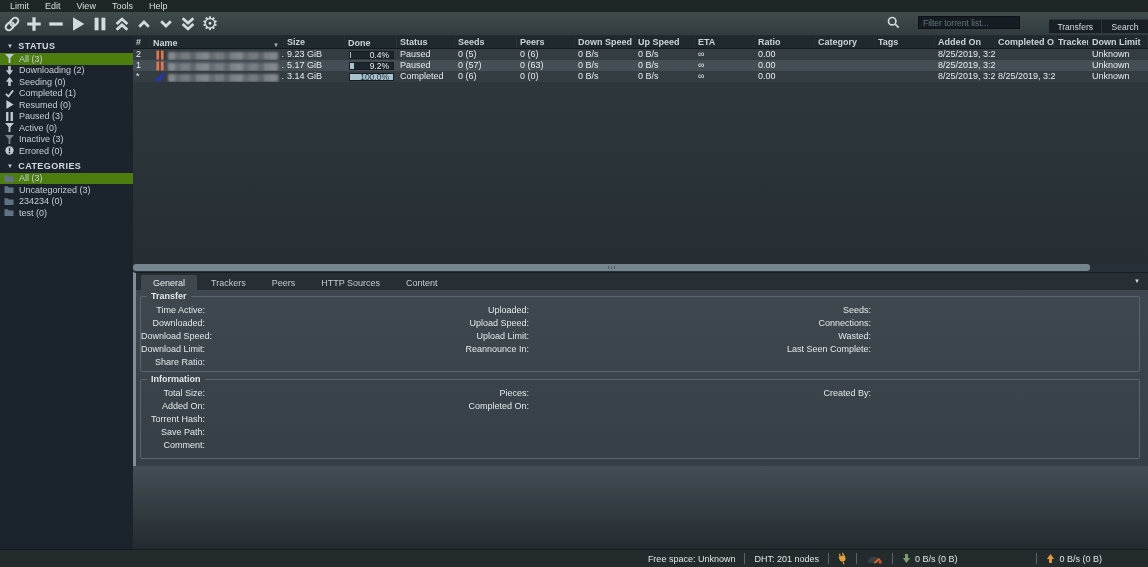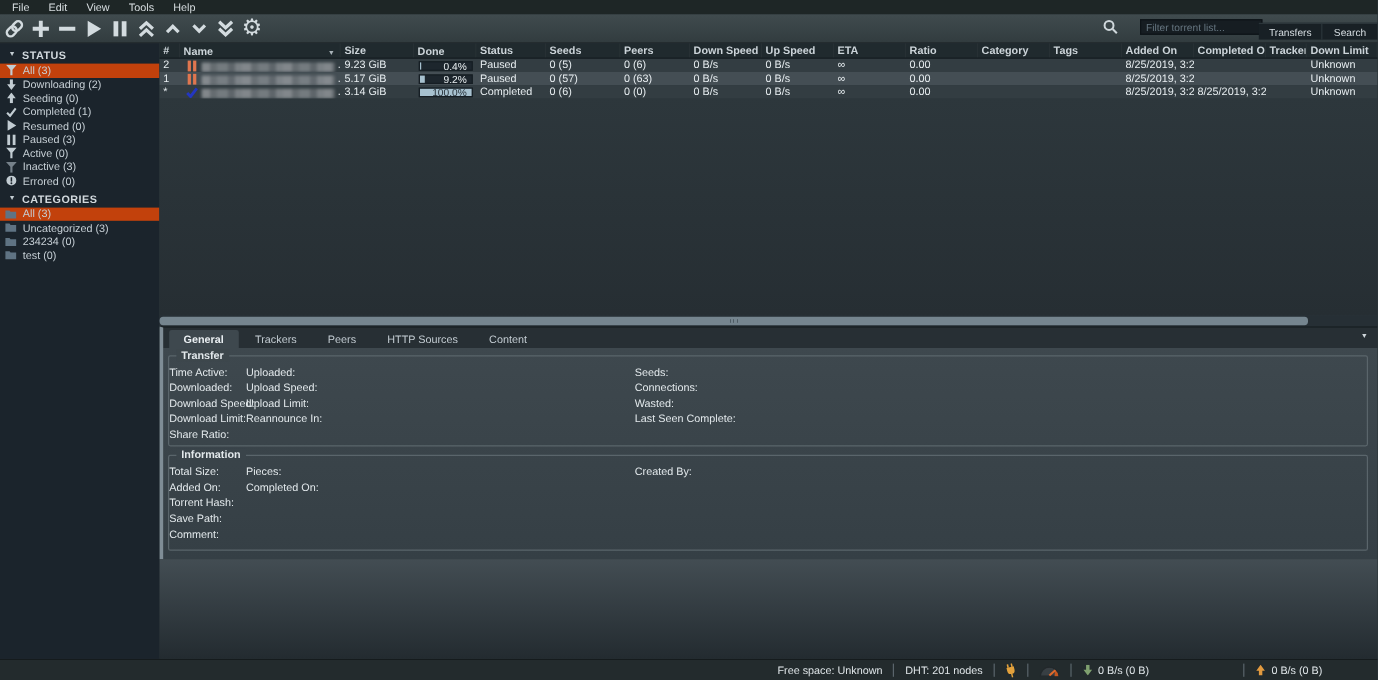--- a/index.html
+++ b/index.html
@@ -8,37 +8,37 @@
   svg{display:block}
 
   
   .menubar{height:12px;background:#1e2626;display:flex;align-items:center;padding-left:2px}
   .menu-item{padding:0 8px;font-size:9px;color:#d8dee1;line-height:12px;cursor:default}
 
   
   .toolbar{height:24px;background:linear-gradient(#404b4e,#323c3f);display:flex;align-items:center;padding-left:1px;position:relative;border-bottom:1px solid #242c2f}
   .tb-btn{width:22px;height:22px;display:flex;align-items:center;justify-content:center;color:#d3dbdf;flex:0 0 auto}
   .gear-glyph{font-size:19px;line-height:19px;color:#d3dbdf;font-family:"DejaVu Sans",sans-serif}
-  .search-cluster{position:absolute;right:96px;top:4px;display:flex;align-items:flex-end;gap:18px}
+  .search-cluster{position:absolute;right:128px;top:4px;display:flex;align-items:flex-end;gap:18px}
   .filter-input{width:102px;height:13px;background:#161d22;border:1px solid #0d1317;color:#c7d0d5;font-size:8.5px;padding:0 4px;outline:none;font-family:"Liberation Sans",sans-serif}
   .filter-input::placeholder{color:#667681}
   .main-tabs{position:absolute;right:0;top:7px;display:flex;height:14px;background:#182025;border-top:1px solid #2b353a}
   .main-tab{min-width:47px;padding:0 8px;display:flex;align-items:center;justify-content:center;font-weight:400;font-size:8.5px;color:#d6dde1}
   .main-tab + .main-tab{border-left:1px solid #2b353a}
 
   
   .content-row{display:flex;height:513px}
   .sidebar{width:133px;background:#1b242c;flex:0 0 auto;overflow:hidden;padding-top:3px}
   .right-col{width:1015px;display:flex;flex-direction:column}
 
   
   .side-header{display:flex;align-items:center;gap:5px;padding:2px 0 2px 7px;font-weight:700;font-size:9px;color:#d2d9de;letter-spacing:.4px}
   .caret{font-size:6px;color:#c3ccd2;line-height:6px}
   .side-item{display:flex;align-items:center;gap:5px;height:11.5px;padding-left:4px;color:#c6cfd5;font-size:9px;white-space:nowrap}
-  .side-item.selected{background:#c2410c}
+  .side-item.selected{background:#4d7c0f}
   .sicon{width:10px;height:10px;flex:0 0 auto;display:flex;align-items:center;justify-content:center;color:#c2ccd2}
   .sicon.dim{color:#76818a}
   .sicon.folder{color:#5f7383}
 
   
   .torrents{height:236px;display:flex;flex-direction:column;background:#2d373c}
   .thead{height:13px;display:flex;background:#202a2e;border-bottom:1px solid #121a1e;font-weight:700;color:#ccd4d9}
   .hcell{padding:1px 0 0 3px;overflow:hidden;white-space:nowrap;border-right:1px solid rgba(255,255,255,0.03)}
   .trow{height:11px;display:flex;align-items:center;color:#e7edf0;white-space:nowrap}
   .trow.odd{background:#333d42}
@@ -59,47 +59,47 @@
   .donetext{position:absolute;right:4px;top:-1px;font-size:8.5px;line-height:9px;color:#e8eef0}
   .done-full .donetext{color:#273139}
   .t-empty{flex:1;background:linear-gradient(#2d373c,#262e33)}
   .t-hscroll{height:9px;background:#262f35;position:relative;flex:0 0 auto}
   .t-hthumb{position:absolute;left:0;top:1px;bottom:1px;width:957px;background:#75858f;border-radius:3px}
   .grip{position:absolute;left:50%;top:2px;width:8px;height:3px;transform:translateX(-50%);background:repeating-linear-gradient(90deg,#4e5c64 0 1px,transparent 1px 3px)}
 
   
   .tabbar{height:18px;background:#272f34;border-top:1px solid #171e22;display:flex;align-items:flex-end;padding-left:5px;position:relative;border-left:3px solid #7f8d96}
   .dtab{height:15px;padding:0 12px;display:flex;align-items:center;font-size:9px;color:#c3ccd2;margin-right:2px}
-  .dtab.active{background:#3e484e;color:#eaeff2;border-radius:2px 2px 0 0;font-weight:700}
+  .dtab.active{background:#3e484e;color:#eaeff2;border-radius:2px 2px 0 0;font-weight:400}
   .tab-overflow{position:absolute;right:8px;top:5px;font-size:6px;color:#cfd7db}
 
   
   .detail-panel{height:176px;background:linear-gradient(#3e484e,#353f45);border-left:3px solid #7f8d96;padding:6px 8px 0 4px}
   .groupbox{position:relative;border:1px solid #5a656b;border-radius:2px;padding:7px 0 4px 0;margin-bottom:7px}
   .gb-title{position:absolute;top:-6px;left:6px;background:#3d474c;padding:0 4px;font-weight:700;font-size:9px;color:#e2e8eb}
   .gb-grid{display:flex}
   .gb-col{display:flex;flex-direction:column}
-  .gb-col span{line-height:13px;color:#e3e9ec;white-space:nowrap}
+  .gb-col span{line-height:13px;text-align:right;color:#e3e9ec;white-space:nowrap}
   .col1{width:64px}.col2{width:324px}.col3{width:342px}
 
   .bottom-filler{flex:1;background:linear-gradient(#434d53,#232b30)}
 
   
   .statusbar{height:18px;background:#232b2d;border-top:1px solid #151b1d;display:flex;align-items:center;font-weight:400;font-size:9px;color:#dfe5e8}
   .sb-flex{flex:1}
   .sb-sep{width:1px;height:11px;background:#5a656c;margin:0 9px;flex:0 0 auto}
   .sb-item{display:flex;align-items:center;gap:4px;white-space:nowrap}
   .sb-gap{width:70px}
   .sb-rightpad{width:46px}
 </style>
 </head>
 <body>
 
 <div class="menubar">
-  <span class="menu-item">File</span>
+  <span class="menu-item">Limit</span>
   <span class="menu-item">Edit</span>
   <span class="menu-item">View</span>
   <span class="menu-item">Tools</span>
   <span class="menu-item">Help</span>
 </div>
 
 <div class="toolbar">
   <span class="tb-btn">
     <svg width="18" height="18" viewBox="0 0 20 20">
         <g fill="none" stroke="currentColor" stroke-width="2.2" transform="rotate(-45 10 10)">

